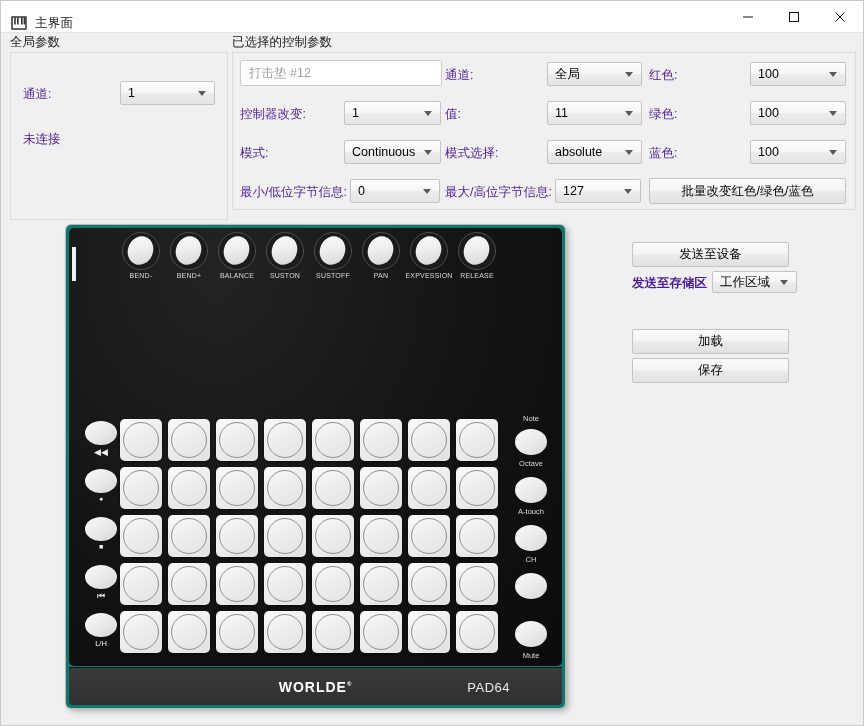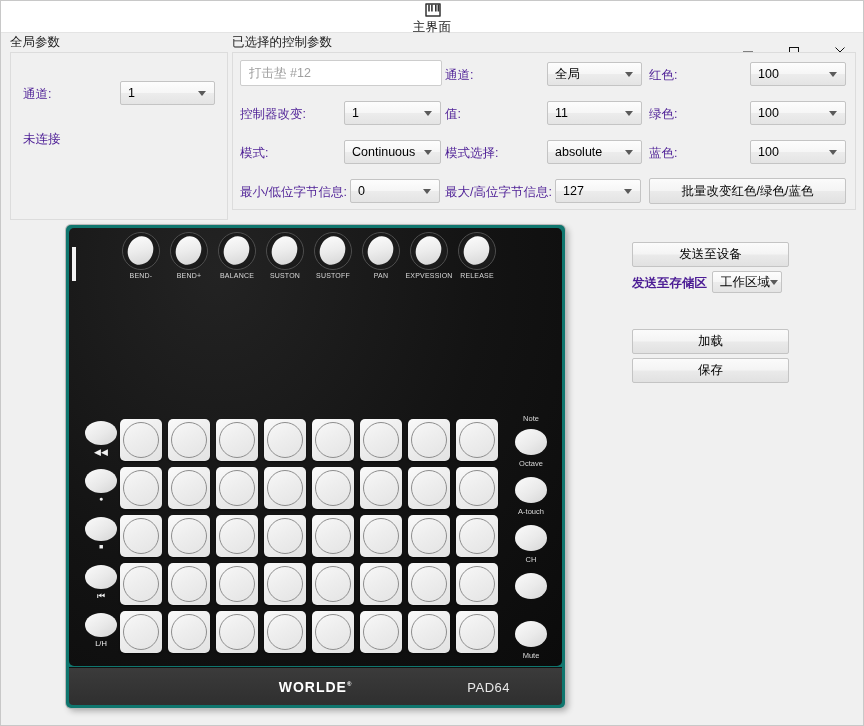--- a/index.html
+++ b/index.html
@@ -19,21 +19,21 @@
     background: #f0f0f0;
     border: 1px solid #c8c8c8;
     box-sizing: border-box;
   }
 
   
   .titlebar {
     position: absolute; top: 0; left: 0; right: 0; height: 31px;
     background: #ffffff;
     border-bottom: 1px solid #e4e4e4;
-    display: flex; align-items: center; flex-direction: column;
+    display: flex; align-items: flex-end;
   }
   .title-icon {
     width: 18px; height: 18px; margin-left: 9px; margin-right: 7px;
     position: relative; flex: none;
   }
   .title-text {
     font-size: 12.5px; color: #1a1a1a; letter-spacing: .3px;
   }
   .winbtns { margin-left: auto; display: flex; height: 31px; }
   .winbtn {
@@ -295,21 +295,21 @@
   <div class="combo" style="left:749px; top:139px; width:96px;">
     <span>100</span>
     <span class="caret"></span>
   </div>
 
   <div class="btn" style="left:648px; top:177px; width:197px; height:26px;">批量改变红色/绿色/蓝色</div>
 
   <div class="btn" style="left:631px; top:241px; width:157px; height:25px;">发送至设备</div>
 
   <div class="lbl" style="left:631px; top:275px;font-weight:bold;">发送至存储区</div>
-  <div class="combo" style="left:711px; top:270px; width:70px; height:22px;">
+  <div class="combo" style="left:711px; top:270px; width:85px; height:22px;">
     <span>工作区域</span>
     <span class="caret"></span>
   </div>
 
   <div class="btn" style="left:631px; top:328px; width:157px; height:25px;">加载</div>
   <div class="btn" style="left:631px; top:357px; width:157px; height:25px;">保存</div>
 
   <div id="device">
     <div id="dev-face"></div>
     <div id="dev-edge-line"></div>

